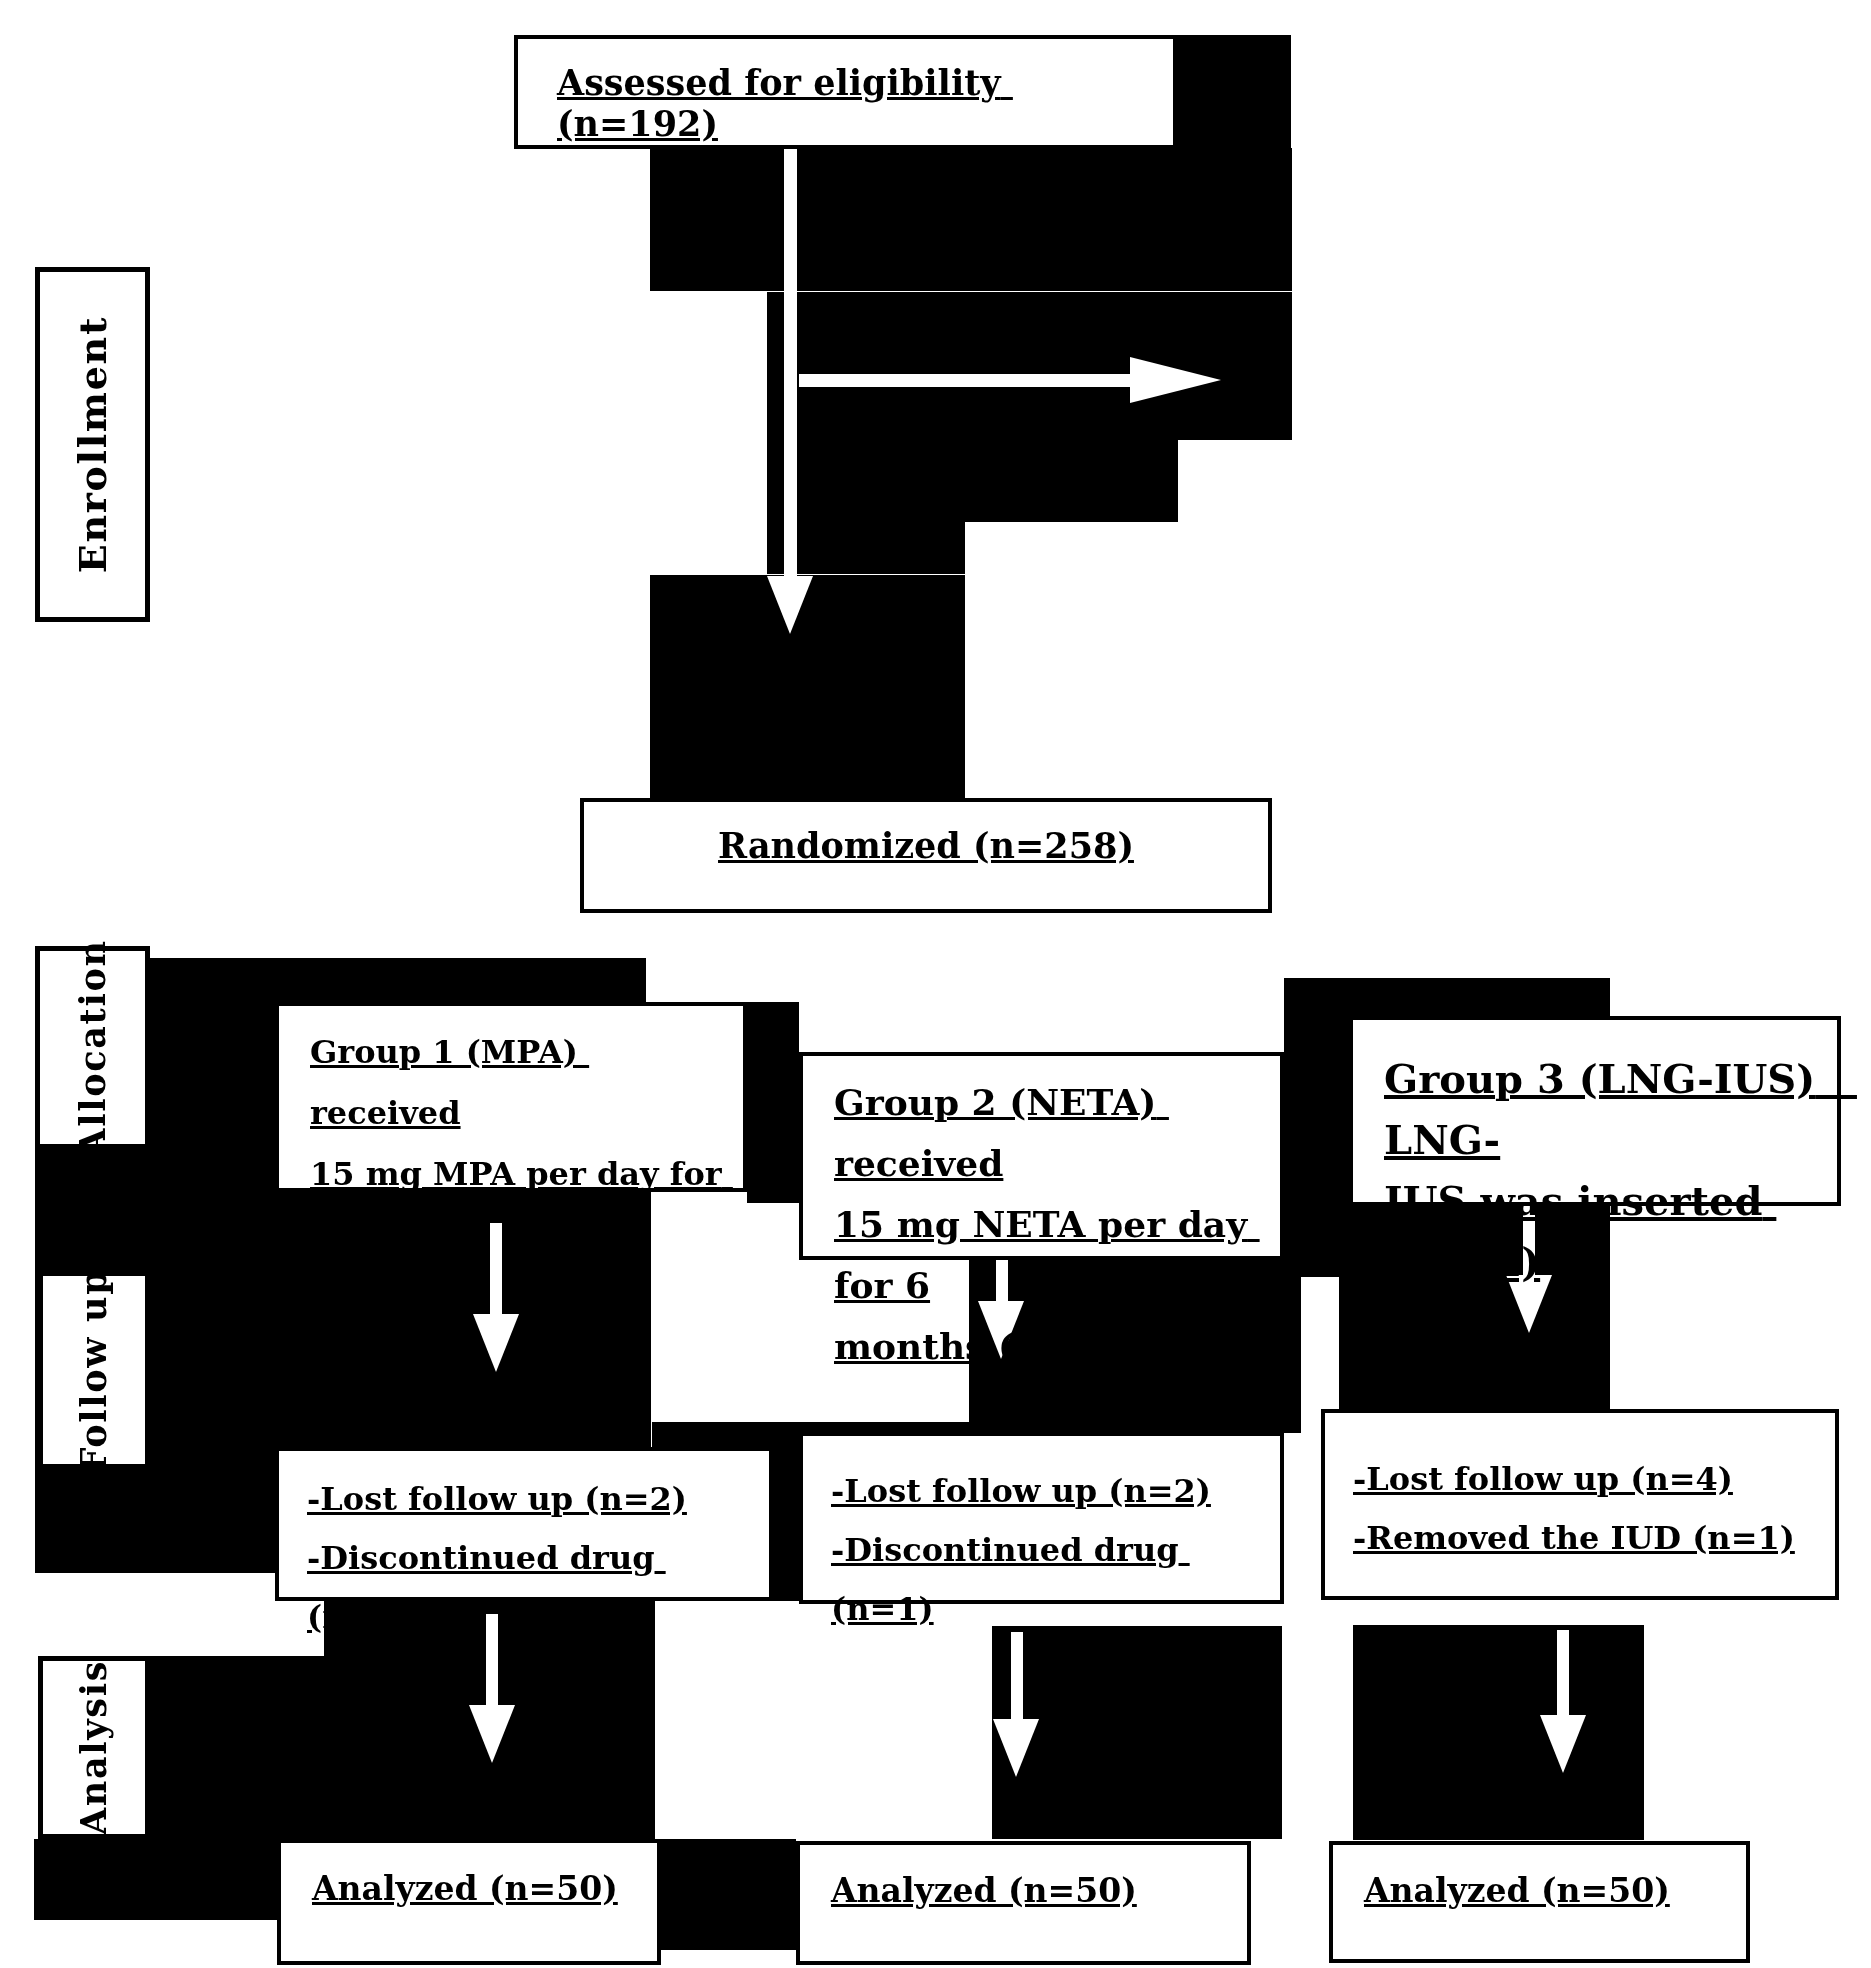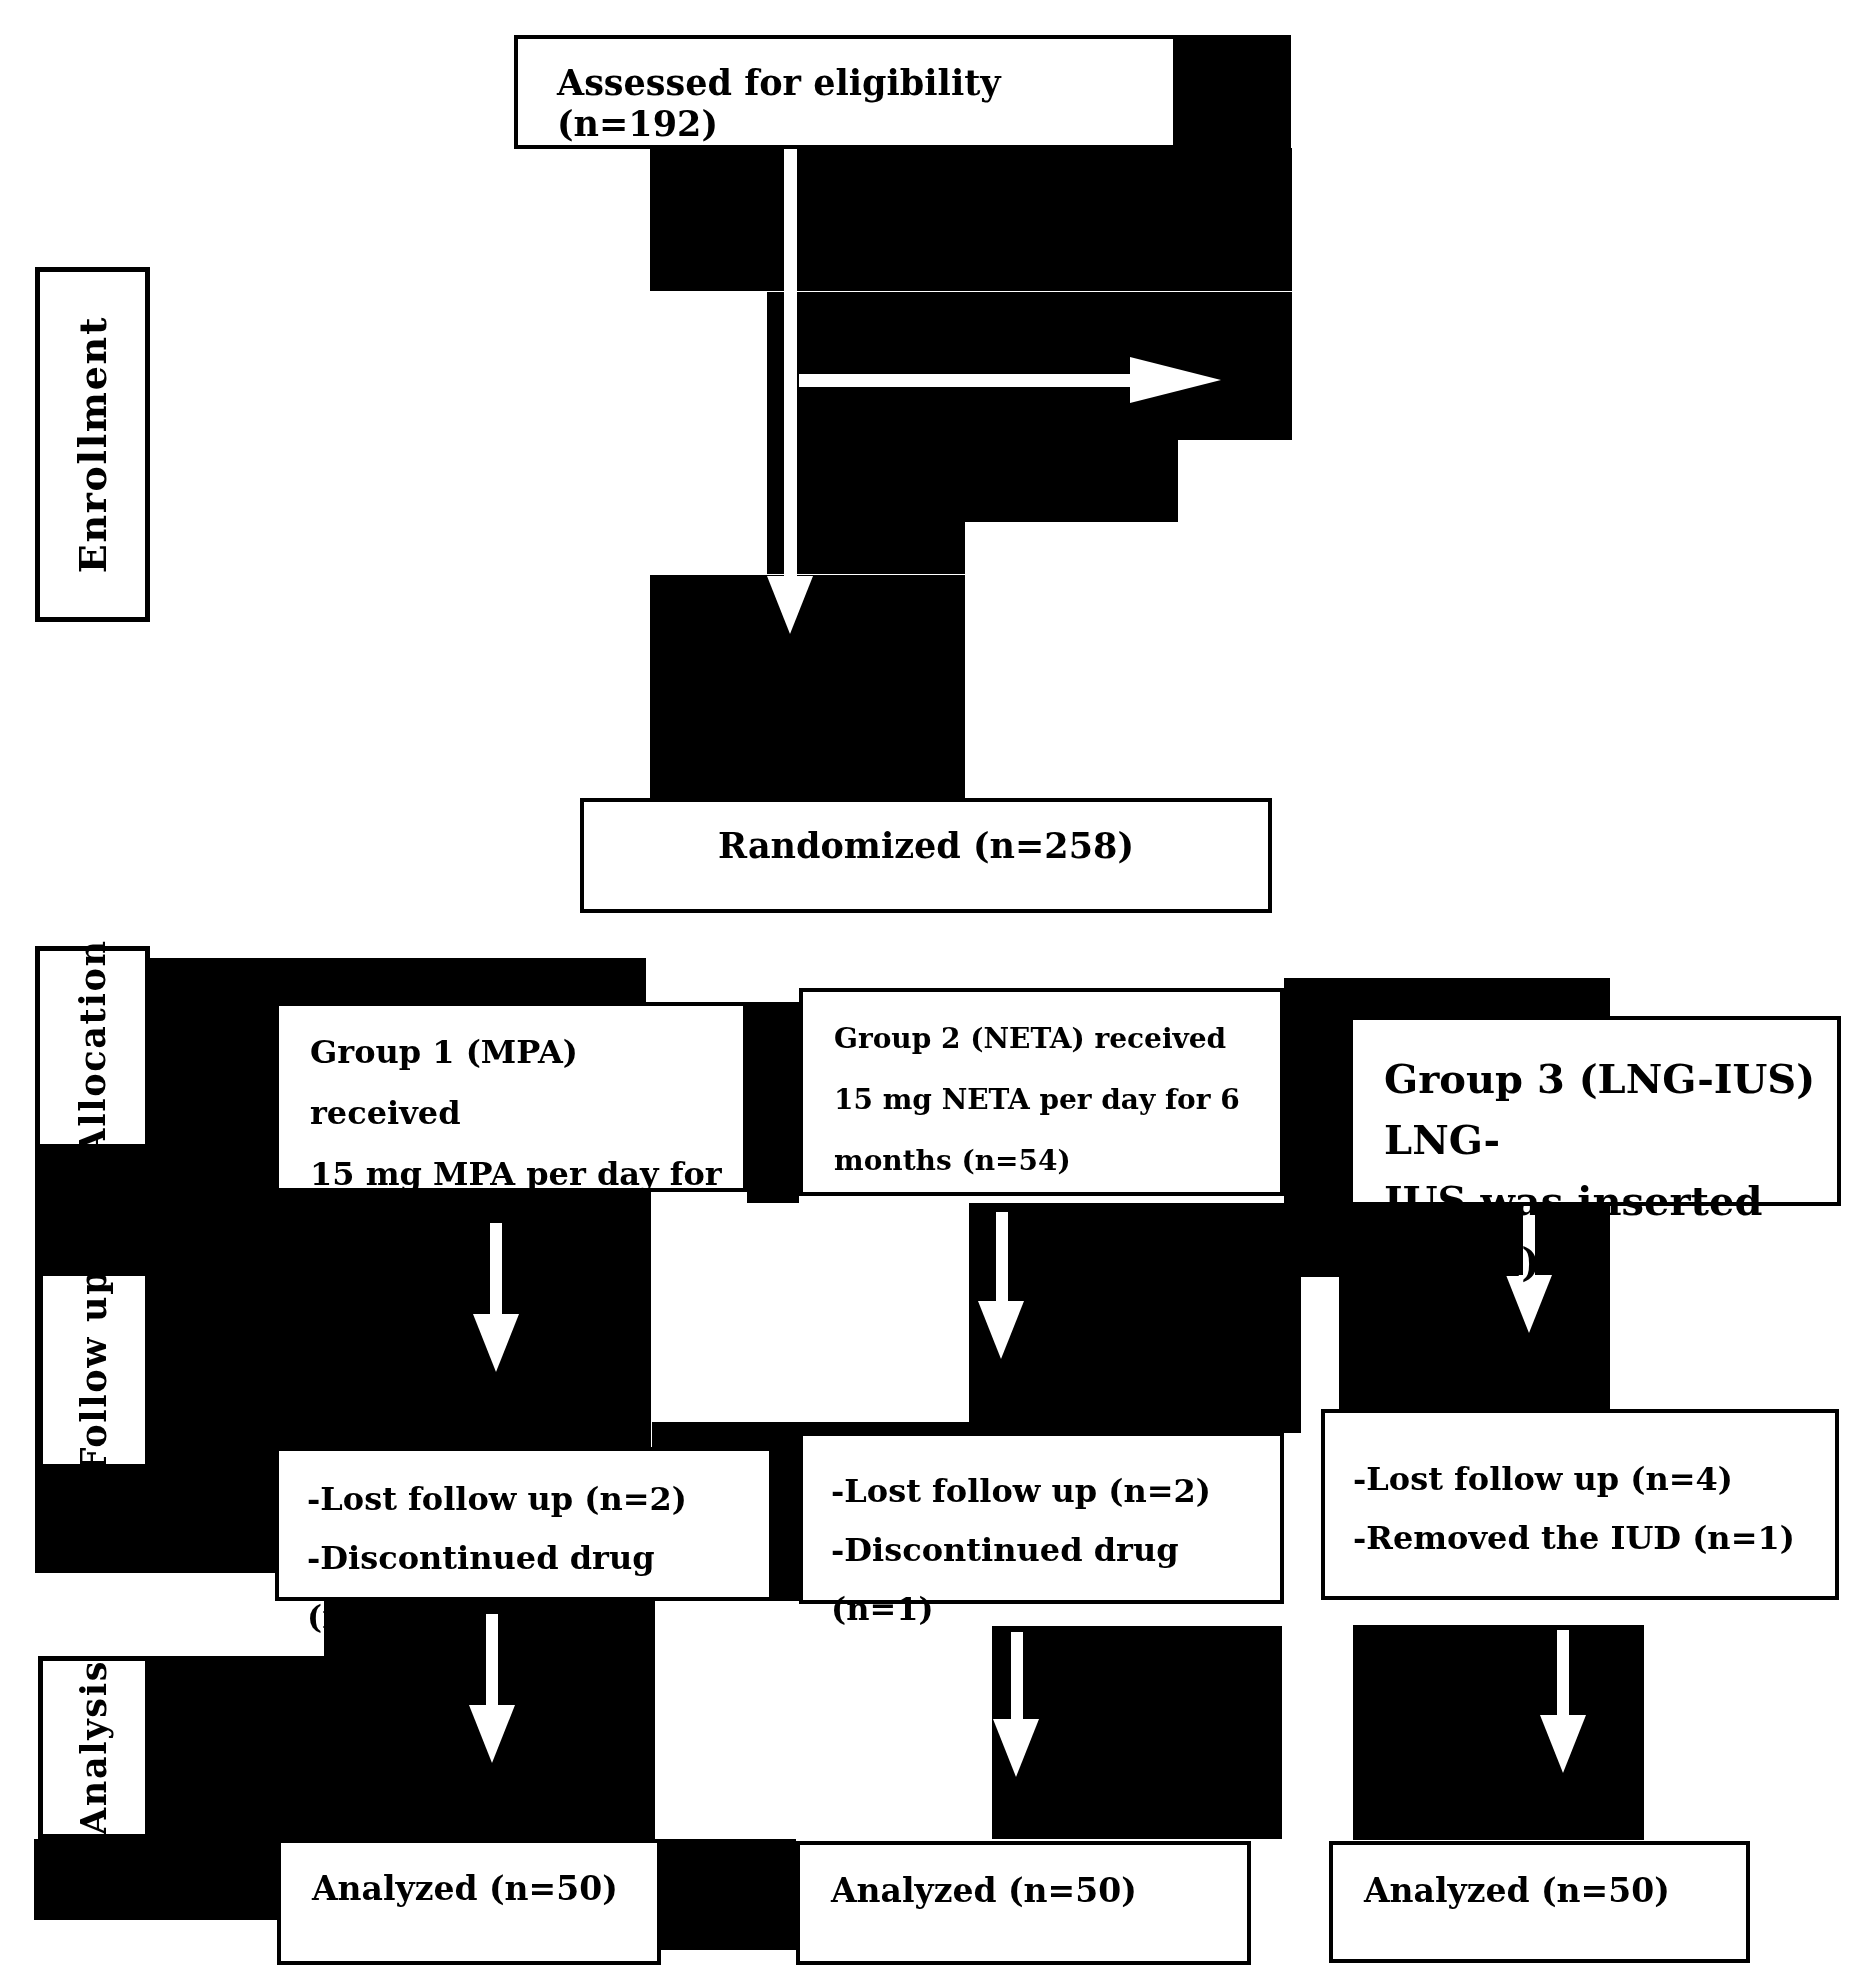--- a/index.html
+++ b/index.html
@@ -16,20 +16,21 @@
     position:absolute;
     background:#ffffff;
     border:4.4px solid #000000;
     box-sizing:border-box;
     font-weight:bold;
     z-index:5;
   }
   .box .txt{
     white-space:pre-wrap;
     font-weight:bold;
+    text-decoration:underline;
   }
   .stage{
     position:absolute;
     background:#ffffff;
     border:5.2px solid #000000;
     box-sizing:border-box;
     display:flex;align-items:center;justify-content:center;
     z-index:5;
   }
   .stage span{
@@ -124,21 +125,21 @@
 
   <div class="box" style="left:580px;top:798px;width:692px;height:115px;padding-top:23px;font-size:35px;text-align:center;">
     <div class="txt">Randomized (n=258)</div>
   </div>
 
   <div class="box" style="left:275px;top:1002px;width:472px;height:190px;padding:15.7px 8.7px 0 31px;font-size:32px;line-height:61px;">
     <div class="txt">Group 1 (MPA) received
 15 mg MPA per day for 6
 months</div>
   </div>
-  <div class="box" style="left:799px;top:988px;width:485px;height:208px;padding:15.7px 8.7px 0 31px;font-size:28px;line-height:61px;">
+  <div class="box" style="left:799px;top:1052px;width:485px;height:208px;padding:15.7px 8.7px 0 31px;font-size:36px;line-height:61px;">
     <div class="txt">Group 2 (NETA) received
 15 mg NETA per day for 6
 months (n=54)</div>
   </div>
   <div class="box" style="left:1349px;top:1016px;width:492px;height:190px;padding:28px 8.7px 0 31px;font-size:40px;line-height:61px;">
     <div class="txt">Group 3 (LNG-IUS)   LNG-
 IUS was inserted (n=54)</div>
   </div>
 
   <div class="box" style="left:275px;top:1447px;width:498px;height:154px;padding:19px 8.7px 0 28px;font-size:32px;line-height:59px;">

